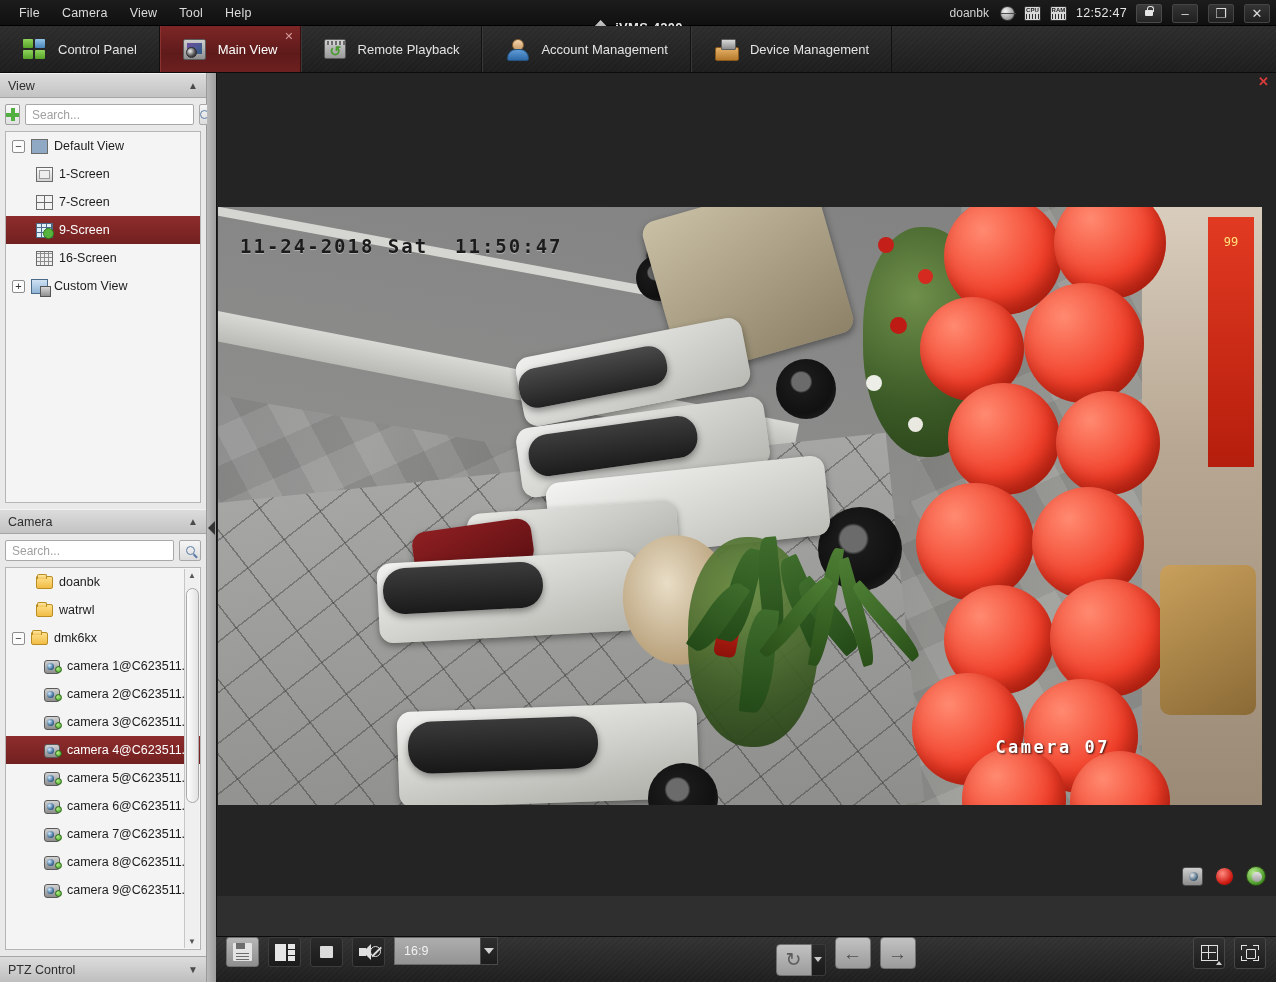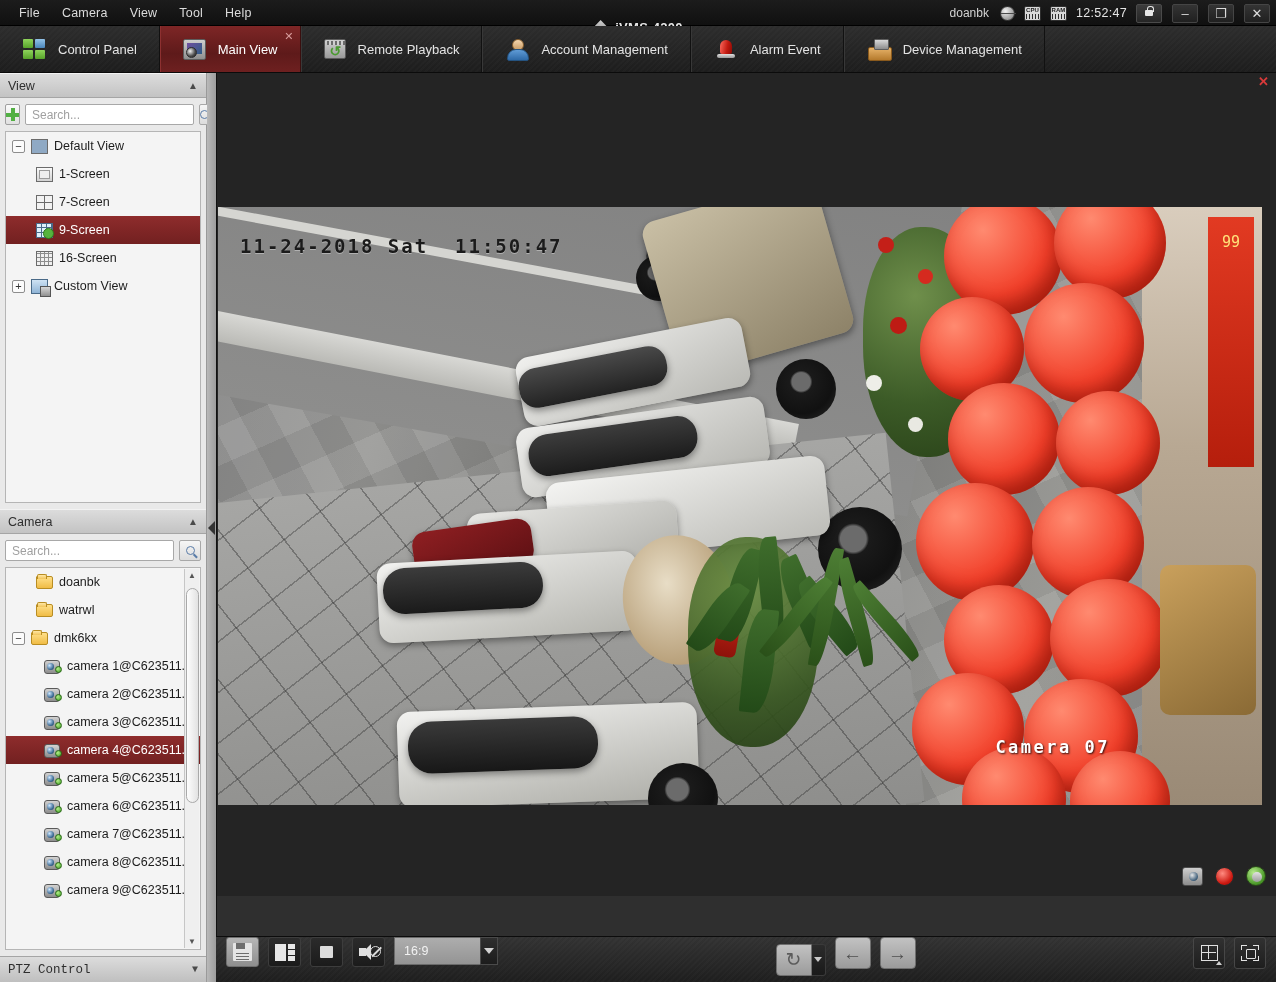--- a/index.html
+++ b/index.html
@@ -299,21 +299,21 @@
   .vs-thumb{
     position:absolute;left:0;top:6px;width:13px;height:215px;
     background:linear-gradient(90deg,#fdfdfd,#e2e2e2);
     border:1px solid #a9a9a9; border-radius:7px;
   }
   .ptzbar{
     flex:none; height:26px;
     background:linear-gradient(#dcdcdc,#bfbfbf);
     border-top:1px solid #a5a5a5;
     display:flex;align-items:center;justify-content:space-between;
-    padding:0 8px; font-size:12.5px; color:#2e2e2e;font-family:Liberation Mono, monospace;
+    padding:0 8px; font-size:12.5px; color:#2e2e2e;
   }
   .splitter{
     position:absolute; left:207px; top:73px; width:9px; bottom:0;
     background:linear-gradient(90deg,#b9b9b9,#9d9d9d);
   }
   .split-arrow{
     position:absolute; left:1px; top:448px; width:0;height:0;
     border-top:7px solid transparent;border-bottom:7px solid transparent;
     border-right:7px solid #333;
   }
@@ -390,21 +390,21 @@
   }
   .shopwall{
     position:absolute; right:0; top:0; width:120px; height:100%;
     background:linear-gradient(#d9cdbd,#b8a893 40%,#9a8a76);
     z-index:2;
   }
   .banner{
     position:absolute; right:8px; top:10px; width:46px; height:250px;
     background:linear-gradient(#e23a22,#b51e0c);
     z-index:2; color:#ffe27a; font-family:"DejaVu Sans Mono",monospace;
-    font-size:15px; text-align:center; padding-top:16px; line-height:18px;
+    font-size:12px; text-align:center; padding-top:16px; line-height:18px;
   }
   .bag{
     position:absolute; right:6px; bottom:90px; width:96px;height:150px;
     background:linear-gradient(150deg,#c9a05c,#8a6a35);
     border-radius:10px; z-index:4;
   }
   .flowers{
     position:absolute; border-radius:46% 54% 50% 50%;
   }
   .scooter{
@@ -594,24 +594,20 @@
     <div class="tab-label">Main View</div>
     <div class="tab-close">✕</div>
   </div>
   <div class="tab">
     <div class="ticon ic-rp"></div>
     <div class="tab-label">Remote Playback</div>
   </div>
   <div class="tab">
     <div class="ticon ic-am"></div>
     <div class="tab-label">Account Management</div>
-  </div>
-  <div class="tab">
-    <div class="ticon ic-al"></div>
-    <div class="tab-label">Alarm Event</div>
   </div>
   <div class="tab">
     <div class="ticon ic-dm"></div>
     <div class="tab-label">Device Management</div>
   </div>
 </div>
 
 <div class="sidebar">
 
   <div class="panel-head">

